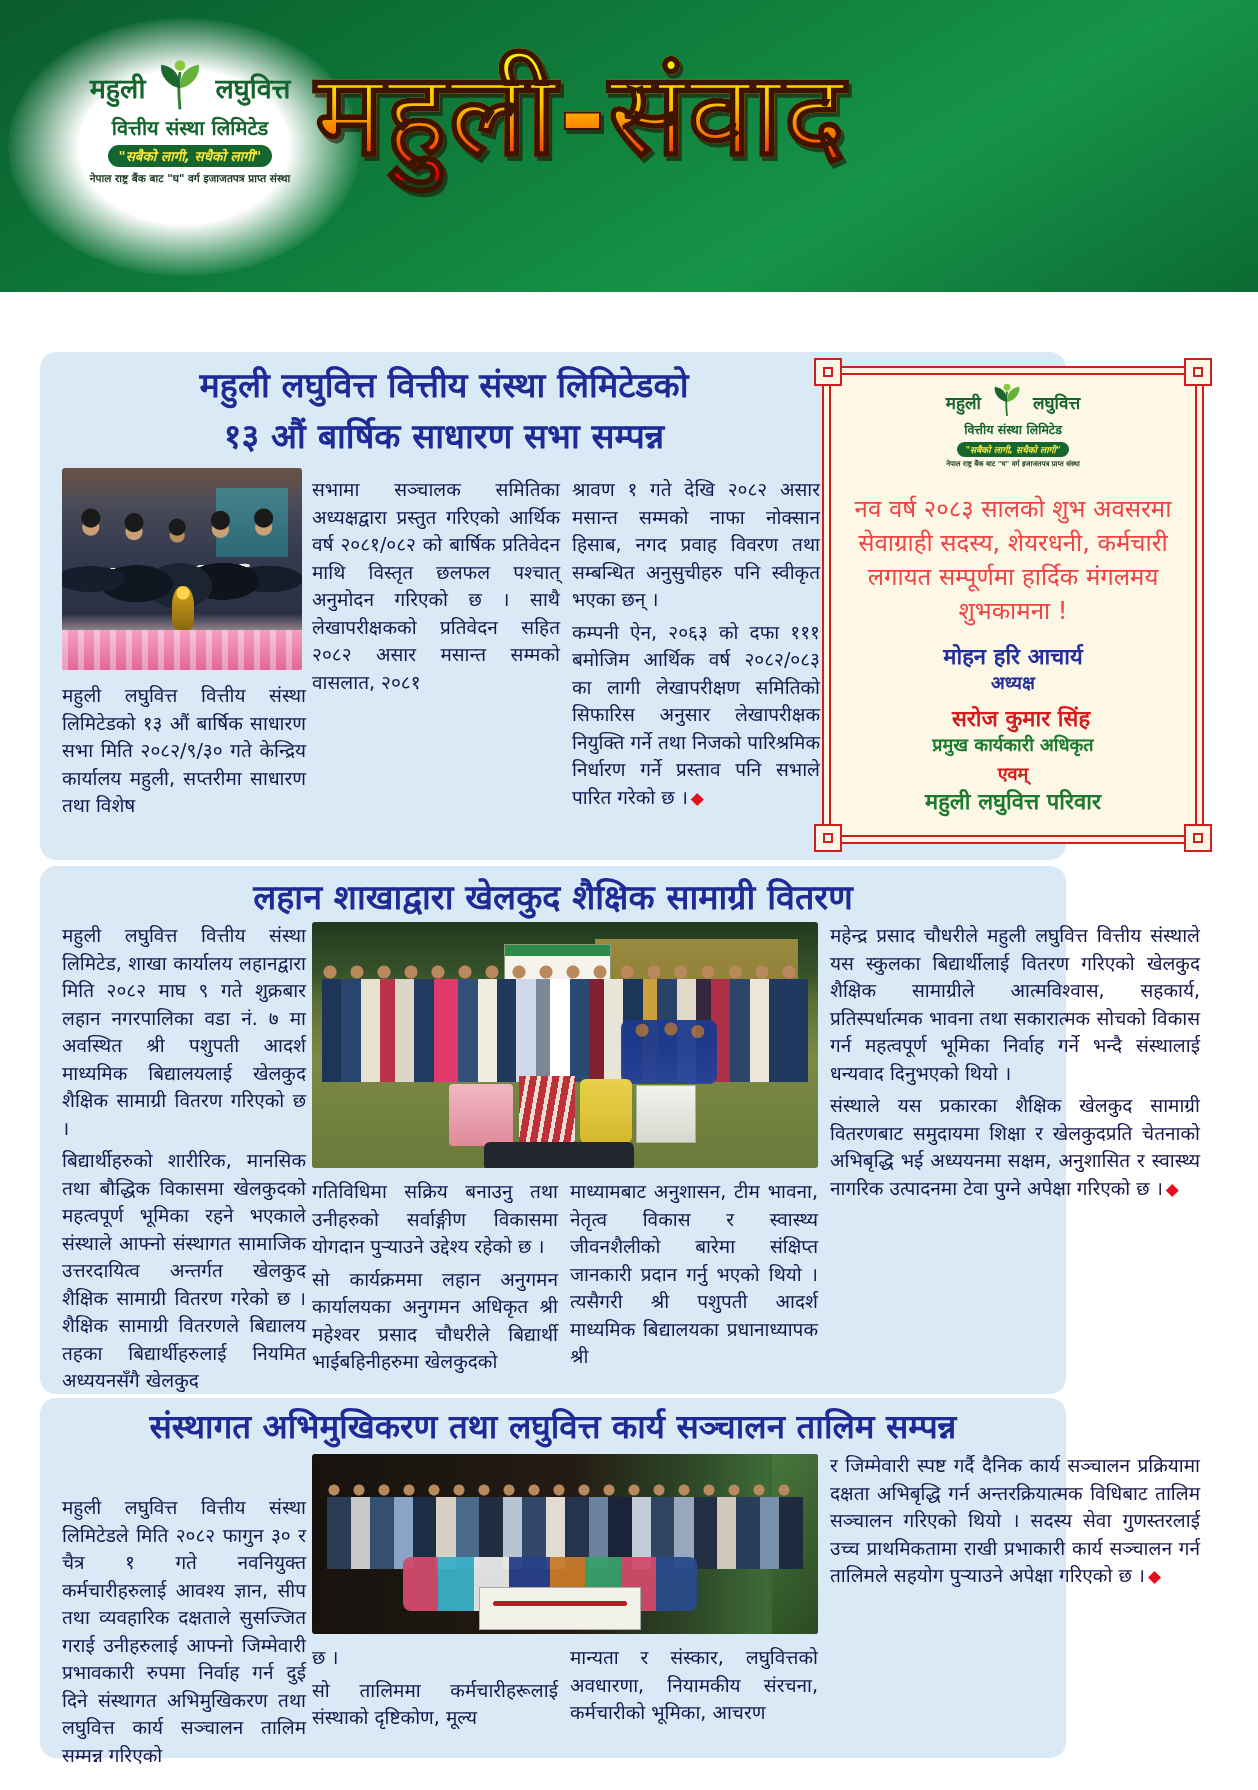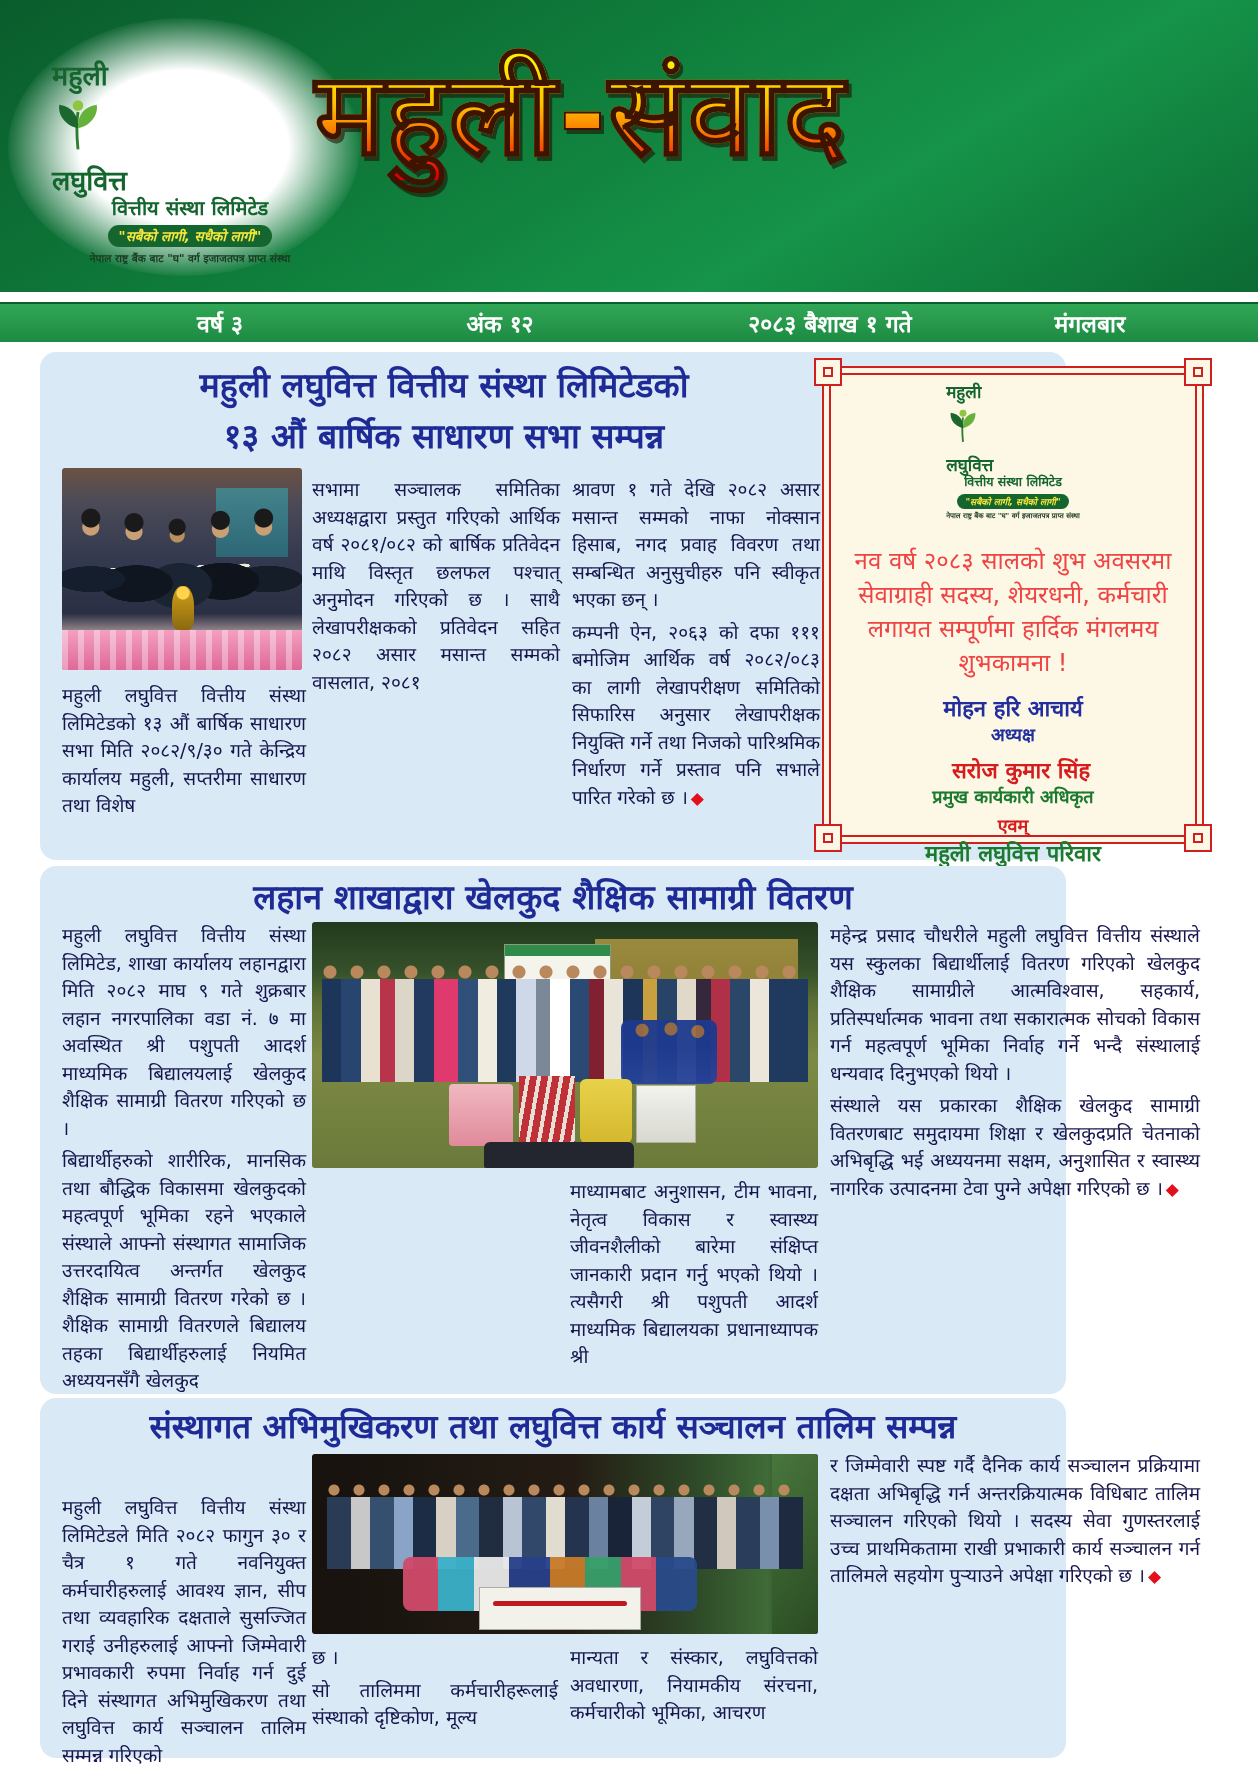--- a/index.html
+++ b/index.html
@@ -5,21 +5,21 @@
   * { margin:0; padding:0; box-sizing:border-box; }
   body { background:#888; font-family:"DejaVu Sans","Liberation Sans",sans-serif; }
   .page { position:relative; width:1258px; height:1790px; background:#ffffff; margin:0 auto; overflow:hidden; }
 
   
   .header { position:absolute; left:0; top:0; width:1258px; height:292px;
             background:linear-gradient(150deg,#0a5c2c 0%,#0f7c3b 40%,#169449 68%,#0c6a33 100%); }
   .glow { position:absolute; left:8px; top:18px; width:352px; height:258px; border-radius:50%;
           background:radial-gradient(ellipse at center,#ffffff 0%,#ffffff 42%,rgba(255,255,255,0) 72%); }
   .logo { position:absolute; left:52px; top:56px; width:276px; text-align:center; z-index:2; }
-  .logo-row { display:flex; align-items:flex-start; justify-content:center; gap:3px;flex-direction:column; }
+  .logo-row { display:flex; align-items:center; justify-content:center; gap:9px; }
   .logo-name { font-size:27px; font-weight:bold; color:#15662e; }
   .logo-org { font-size:20px; font-weight:bold; color:#15662e; margin-top:-4px; }
   .logo-pill { display:inline-block; background:#15662e; color:#f8e73c; font-style:italic;
                font-size:13.5px; font-weight:bold; border-radius:11px; padding:2px 11px; margin-top:4px; }
   .logo-license { font-size:10.5px; font-weight:bold; color:#1c3a22; margin-top:4px; }
   .masthead { position:absolute; left:315px; top:48px; z-index:2; font-size:115px; font-weight:bold;
               letter-spacing:2px; line-height:1.15; color:#f08000;
               filter:drop-shadow(3px 4px 0 rgba(30,10,0,.55)); }
   @supports (-webkit-background-clip:text) {
     .masthead { background:linear-gradient(180deg,#ffec00 12%,#ffc400 42%,#f85500 74%,#dd0000 96%);
@@ -204,26 +204,20 @@
       </div>
       <div class="logo-org">वित्तीय संस्था लिमिटेड</div>
       <div class="logo-pill">"सबैको लागी, सधैको लागी"</div>
       <div class="logo-license">नेपाल राष्ट्र बैंक बाट "घ" वर्ग इजाजतपत्र प्राप्त संस्था</div>
     </div>
 
     <div class="masthead">महुली-संवाद</div>
 
   </div>
 
-  <div class="infobar">
-    <span class="ib ib-vol">वर्ष ३</span>
-    <span class="ib ib-iss">अंक १२</span>
-    <span class="ib ib-date">२०८३ बैशाख १ गते</span>
-    <span class="ib ib-day">मंगलबार</span>
-  </div>
 
   <div class="box box1">
     <div class="headline h1a">
       <div>महुली लघुवित्त वित्तीय संस्था लिमिटेडको</div>
       <div>१३ औं बार्षिक साधारण सभा सम्पन्न</div>
     </div>
 
     <div class="photo ph1 a1-photo">
       <div class="p1-banner"></div>
       <div class="p1-people"></div>
@@ -291,20 +285,24 @@
       <div class="p2-heads"></div>
       <div class="p2-people"></div>
       <div class="p2-kids"></div>
       <div class="p2-item-pink"></div>
       <div class="p2-item-red"></div>
       <div class="p2-item-yellow"></div>
       <div class="p2-item-white"></div>
       <div class="p2-item-bag"></div>
     </div>
 
+    <div class="col a2-col2">
+      <p>गतिविधिमा सक्रिय बनाउनु तथा उनीहरुको सर्वाङ्गीण विकासमा योगदान पुऱ्याउने उद्देश्य रहेको छ ।</p>
+      <p>सो कार्यक्रममा लहान अनुगमन कार्यालयका अनुगमन अधिकृत श्री महेश्वर प्रसाद चौधरीले बिद्यार्थी भाईबहिनीहरुमा खेलकुदको</p>
+    </div>
     <div class="col a2-col3">
       <p>माध्यामबाट अनुशासन, टीम भावना, नेतृत्व विकास र स्वास्थ्य जीवनशैलीको बारेमा संक्षिप्त जानकारी प्रदान गर्नु भएको थियो । त्यसैगरी श्री पशुपती आदर्श माध्यमिक बिद्यालयका प्रधानाध्यापक श्री</p>
     </div>
     <div class="col a2-col4">
       <p>महेन्द्र प्रसाद चौधरीले महुली लघुवित्त वित्तीय संस्थाले यस स्कुलका बिद्यार्थीलाई वितरण गरिएको खेलकुद शैक्षिक सामाग्रीले आत्मविश्वास, सहकार्य, प्रतिस्पर्धात्मक भावना तथा सकारात्मक सोचको विकास गर्न महत्वपूर्ण भूमिका निर्वाह गर्ने भन्दै संस्थालाई धन्यवाद दिनुभएको थियो ।</p>
       <p><span>संस्थाले यस प्रकारका शैक्षिक खेलकुद सामाग्री वितरणबाट समुदायमा शिक्षा र खेलकुदप्रति चेतनाको अभिबृद्धि भई अध्ययनमा सक्षम, अनुशासित र स्वास्थ्य नागरिक उत्पादनमा टेवा पुग्ने अपेक्षा गरिएको छ ।</span><span class="dm">◆</span></p>
     </div>
   </div>
 
   <div class="box box3">

